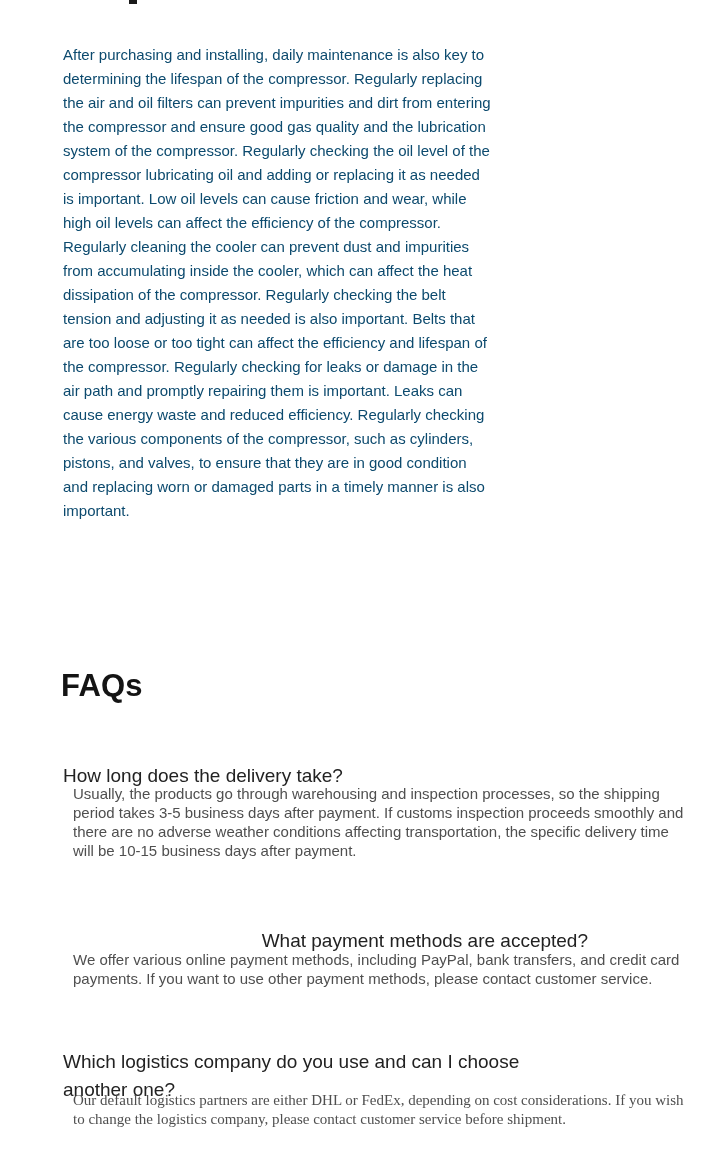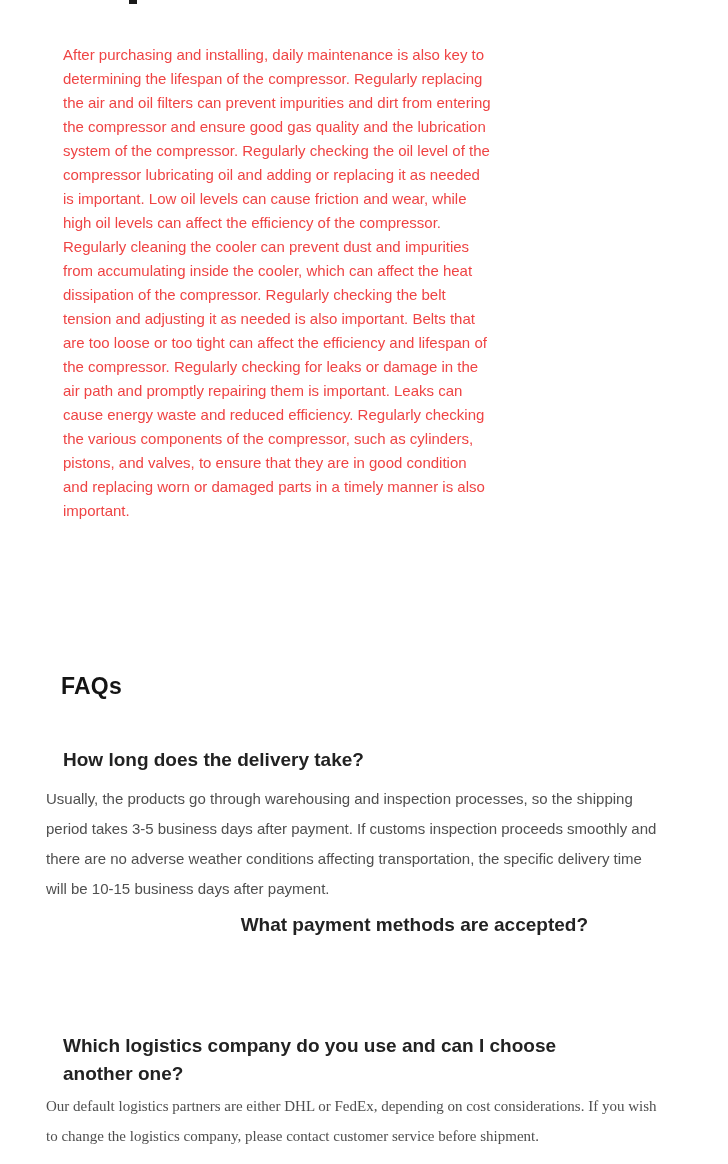--- a/index.html
+++ b/index.html
@@ -20,48 +20,49 @@
     height: 4px;
     background: #1a1a1a;
   }
   .maintenance-paragraph {
     position: absolute;
     left: 63px;
     top: 43px;
     width: 430px;
     font-size: 15px;
     line-height: 24px;
-    color: #ef4444;
+    color: #0c4a6e;
     text-align: left;
   }
   .faqs-title {
     position: absolute;
     left: 61px;
     top: 667px;
-    font-size: 23px;
+    font-size: 31px;
     line-height: 38px;
     font-weight: 700;
     color: #141414;
     letter-spacing: 0.2px;
   }
   .faq-question {
     position: absolute;
     left: 63px;
     width: 525px;
     font-size: 19px;
     line-height: 28px;
-    font-weight: 700;
+    font-weight: 400;
     color: #222222;
+    margin-top: 16px;
   }
   .faq-answer {
     position: absolute;
-    left: 46px;
+    left: 73px;
     width: 612px;
     font-size: 15px;
-    line-height: 30px;
+    line-height: 19px;
     color: #4f4f4f;
   }
   .q1 { top: 746px; }
   .a1 { top: 784px; }
   .q2 { top: 911px; text-align: right; }
   .a2 { top: 950px; }
   .q3 { top: 1032px; }
   .a3 { top: 1091px; font-family: Liberation Serif, serif; }
 </style>
 </head>
@@ -72,17 +73,18 @@
   <div class="cutoff-fragment"></div>
 
   <p class="maintenance-paragraph">After purchasing and installing, daily maintenance is also key to determining the lifespan of the compressor. Regularly replacing the air and oil filters can prevent impurities and dirt from entering the compressor and ensure good gas quality and the lubrication system of the compressor. Regularly checking the oil level of the compressor lubricating oil and adding or replacing it as needed is important. Low oil levels can cause friction and wear, while high oil levels can affect the efficiency of the compressor. Regularly cleaning the cooler can prevent dust and impurities from accumulating inside the cooler, which can affect the heat dissipation of the compressor. Regularly checking the belt tension and adjusting it as needed is also important. Belts that are too loose or too tight can affect the efficiency and lifespan of the compressor. Regularly checking for leaks or damage in the air path and promptly repairing them is important. Leaks can cause energy waste and reduced efficiency. Regularly checking the various components of the compressor, such as cylinders, pistons, and valves, to ensure that they are in good condition and replacing worn or damaged parts in a timely manner is also important.</p>
 
   <h1 class="faqs-title">FAQs</h1>
 
   <h2 class="faq-question q1">How long does the delivery take?</h2>
   <p class="faq-answer a1">Usually, the products go through warehousing and inspection processes, so the shipping period takes 3-5 business days after payment. If customs inspection proceeds smoothly and there are no adverse weather conditions affecting transportation, the specific delivery time will be 10-15 business days after payment.</p>
 
   <h2 class="faq-question q2">What payment methods are accepted?</h2>
+  <p class="faq-answer a2">We offer various online payment methods, including PayPal, bank transfers, and credit card payments. If you want to use other payment methods, please contact customer service.</p>
 
   <h2 class="faq-question q3">Which logistics company do you use and can I choose another one?</h2>
   <p class="faq-answer a3">Our default logistics partners are either DHL or FedEx, depending on cost considerations. If you wish to change the logistics company, please contact customer service before shipment.</p>
 
 </div>
 
 </body></html>

